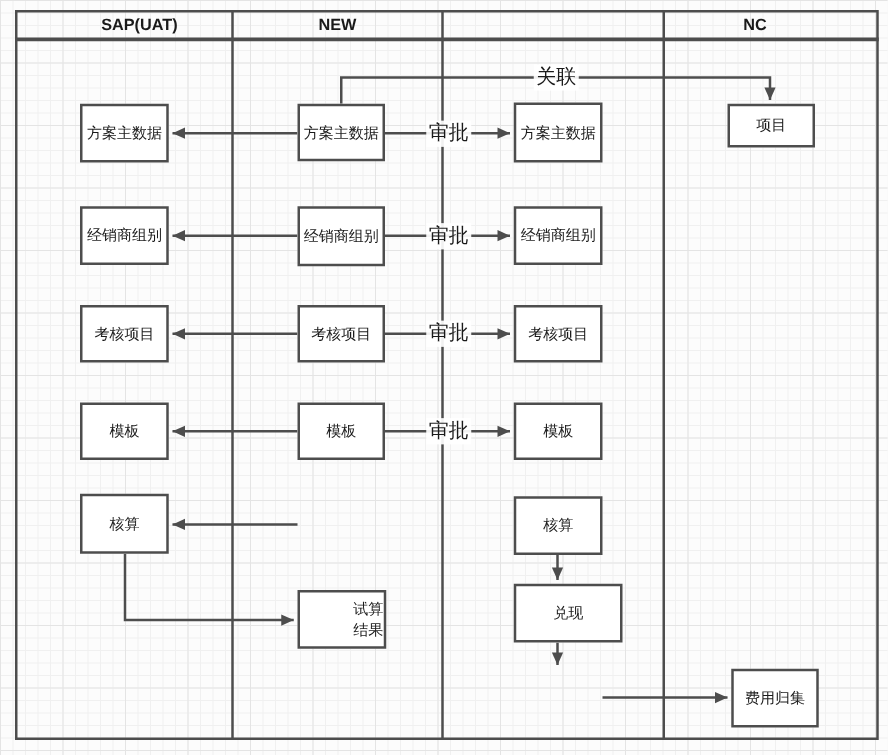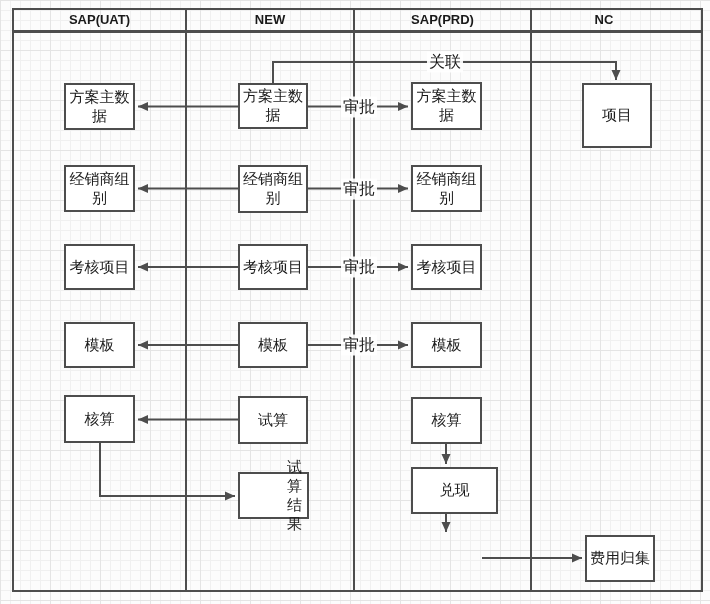--- a/index.html
+++ b/index.html
@@ -25,42 +25,41 @@
   .vdiv{position:absolute;top:8px;height:584px;width:2px;background:#4d4d4d;}
   .lane-title{
     position:absolute;top:9px;height:22px;line-height:22px;
     text-align:center;font-weight:bold;font-size:13px;color:#1a1a1a;
   }
   .edges{position:absolute;left:0;top:0;width:710px;height:604px;z-index:3;}
   .node{
     position:absolute;box-sizing:border-box;
     border:2px solid #4d4d4d;background:#ffffff;
     display:flex;align-items:center;justify-content:center;
-    font-size:15px;color:#1a1a1a;z-index:4;text-align:center;
+    font-size:12px;color:#1a1a1a;z-index:4;text-align:center;
   }
   .edge-label{
     position:absolute;transform:translate(-50%,-50%);
     font-size:16px;color:#1a1a1a;background:rgba(255,255,255,0.92);
     padding:0 2px;z-index:5;white-space:nowrap;
   }
 </style>
 </head>
 <body>
 
 <div class="canvas">
 
   <div class="pool"></div>
   <div class="pool-header"></div>
   <div class="vdiv" style="left:185px;"></div>
   <div class="vdiv" style="left:353px;"></div>
   <div class="vdiv" style="left:530px;"></div>
 
-  <div class="lane-title" style="left:14px;width:171px;">SAP(UAT)</div>
+  <div class="lane-title" style="left:26px;width:171px;">SAP(UAT)</div>
   <div class="lane-title" style="left:187px;width:166px;">NEW</div>
-  <div class="lane-title" style="left:355px;width:175px;">SAP(PRD)</div>
   <div class="lane-title" style="left:532px;width:144px;">NC</div>
 
   <svg class="edges" width="710" height="604" viewBox="0 0 710 604">
     <defs>
       <marker id="arrow" markerUnits="userSpaceOnUse" markerWidth="12" markerHeight="12" refX="11" refY="6" orient="auto">
         <path d="M1,1.5 L11,6 L1,10.5 Z" fill="#4d4d4d"></path>
       </marker>
     </defs>
     <g fill="none" stroke="#4d4d4d" stroke-width="2">
       <polyline points="273,83 273,62 616,62 616,80" marker-end="url(#arrow)"></polyline>
@@ -90,31 +89,30 @@
   <div class="node" style="left:64px;top:83px;width:71px;height:47px;">方案主数据</div>
   <div class="node" style="left:64px;top:165px;width:71px;height:47px;">经销商组别</div>
   <div class="node" style="left:64px;top:244px;width:71px;height:46px;">考核项目</div>
   <div class="node" style="left:64px;top:322px;width:71px;height:46px;">模板</div>
   <div class="node" style="left:64px;top:395px;width:71px;height:48px;">核算</div>
 
   <div class="node" style="left:238px;top:83px;width:70px;height:46px;">方案主数据</div>
   <div class="node" style="left:238px;top:165px;width:70px;height:48px;">经销商组别</div>
   <div class="node" style="left:238px;top:244px;width:70px;height:46px;">考核项目</div>
   <div class="node" style="left:238px;top:322px;width:70px;height:46px;">模板</div>
-  <div class="node" style="left:238px;top:396px;width:70px;height:48px;">试算</div>
   <div class="node" style="left:238px;top:472px;width:71px;height:47px;padding-left:42px;">试算结果</div>
 
   <div class="node" style="left:411px;top:82px;width:71px;height:48px;">方案主数据</div>
   <div class="node" style="left:411px;top:165px;width:71px;height:47px;">经销商组别</div>
   <div class="node" style="left:411px;top:244px;width:71px;height:46px;">考核项目</div>
   <div class="node" style="left:411px;top:322px;width:71px;height:46px;">模板</div>
   <div class="node" style="left:411px;top:397px;width:71px;height:47px;">核算</div>
   <div class="node" style="left:411px;top:467px;width:87px;height:47px;">兑现</div>
 
-  <div class="node" style="left:582px;top:83px;width:70px;height:65px;">项目</div>
+  <div class="node" style="left:582px;top:83px;width:70px;height:35px;">项目</div>
   <div class="node" style="left:585px;top:535px;width:70px;height:47px;">费用归集</div>
 
   <span class="edge-label" style="left:445px;top:62px;">关联</span>
   <span class="edge-label" style="left:359px;top:107px;">审批</span>
   <span class="edge-label" style="left:359px;top:189px;">审批</span>
   <span class="edge-label" style="left:359px;top:267px;">审批</span>
   <span class="edge-label" style="left:359px;top:345px;">审批</span>
 
 </div>
 

